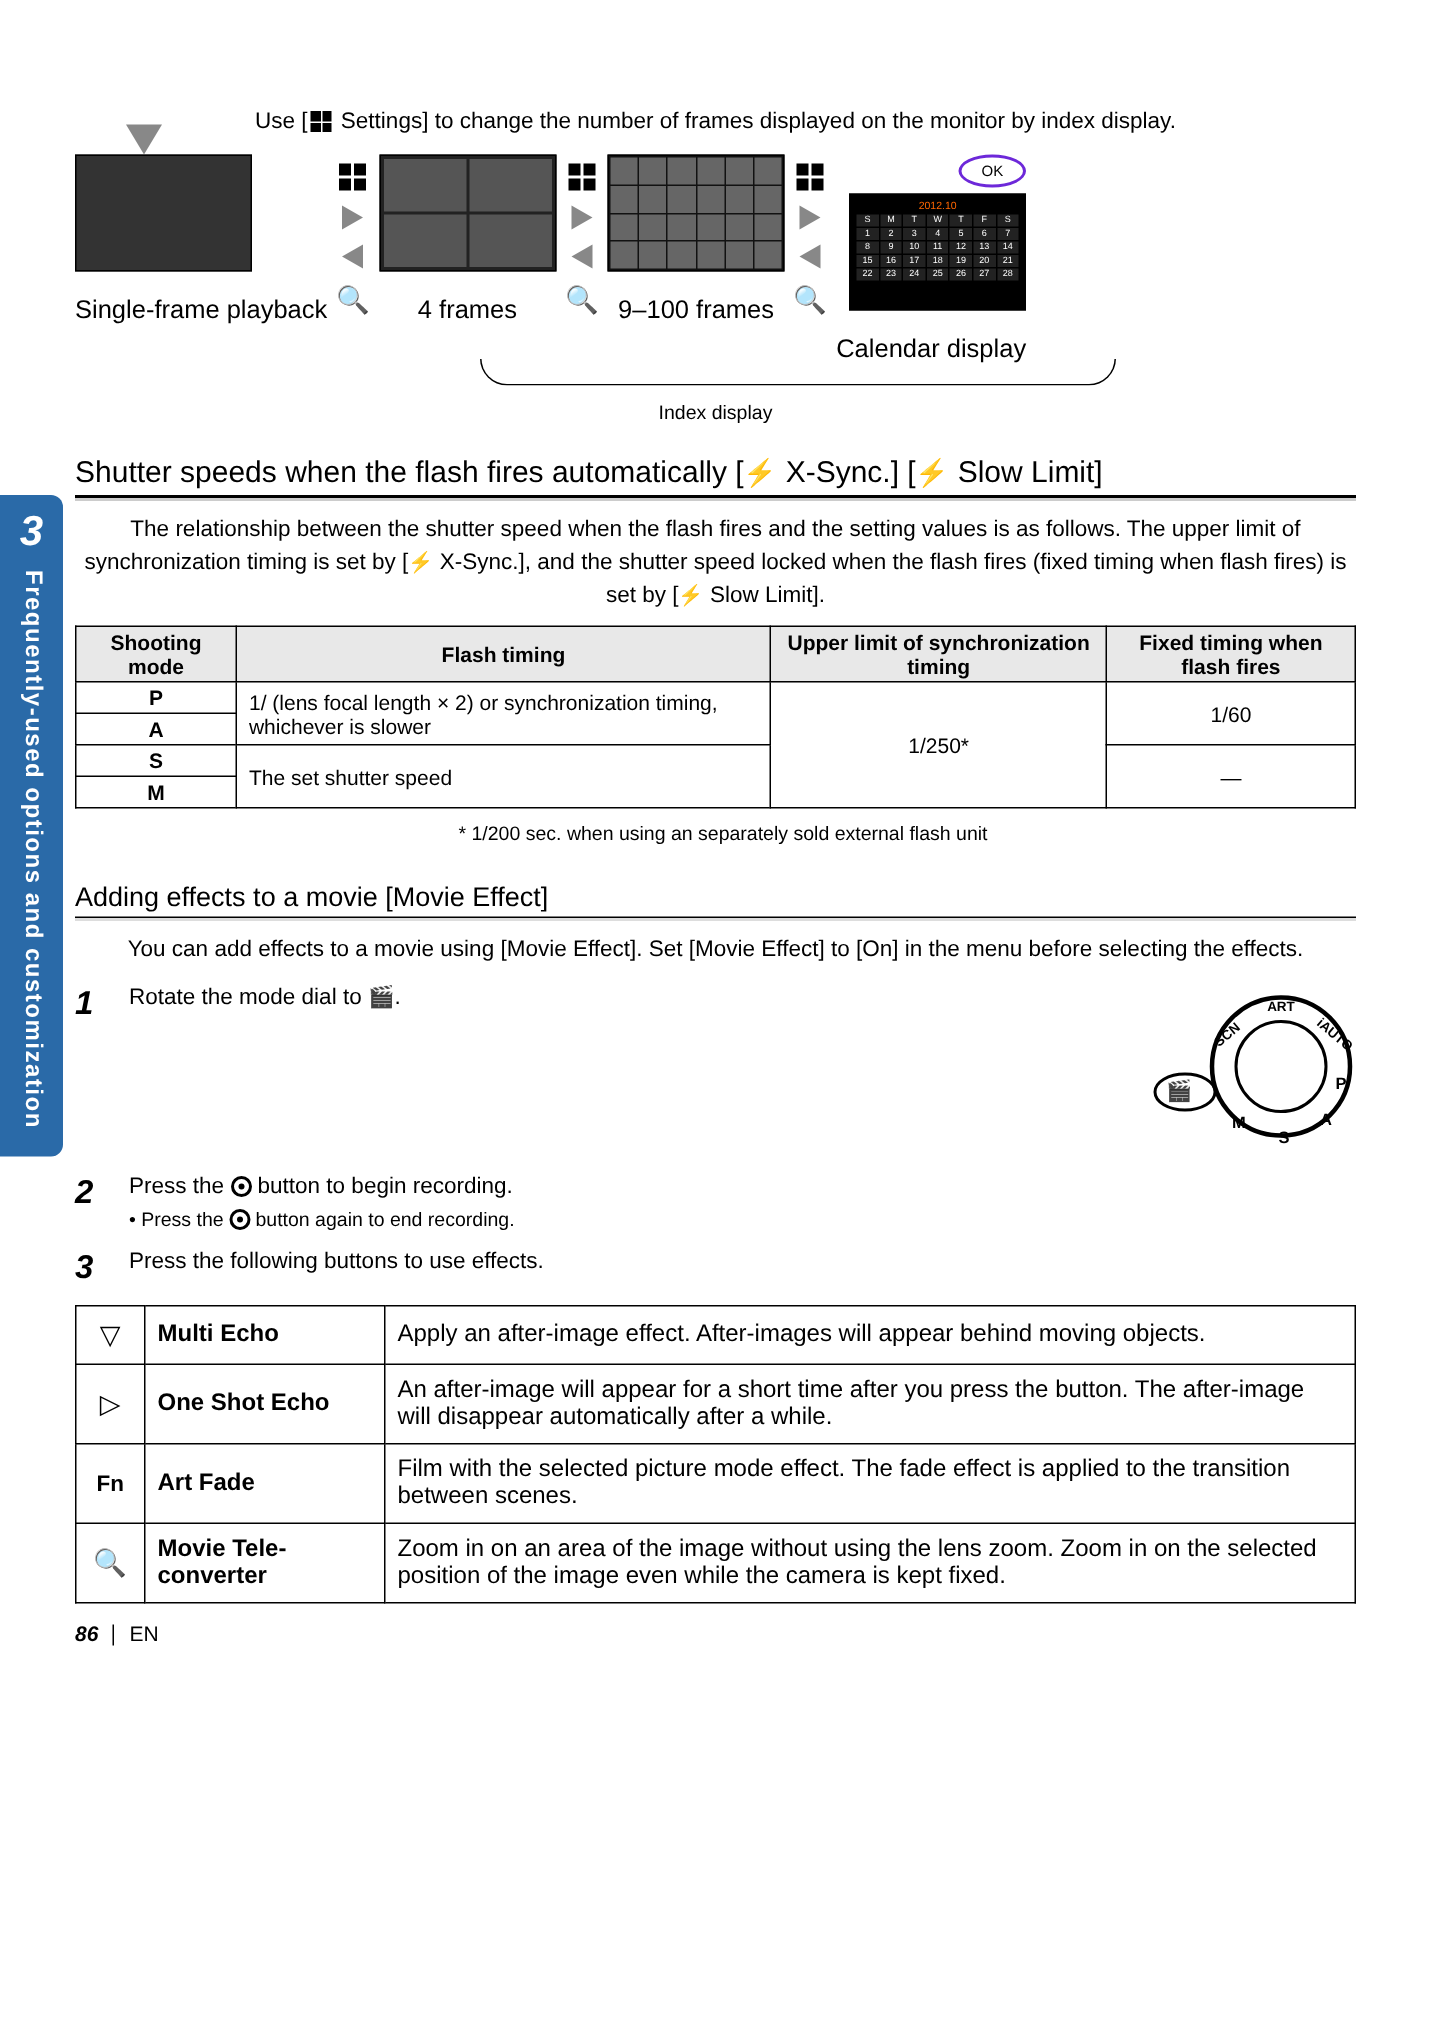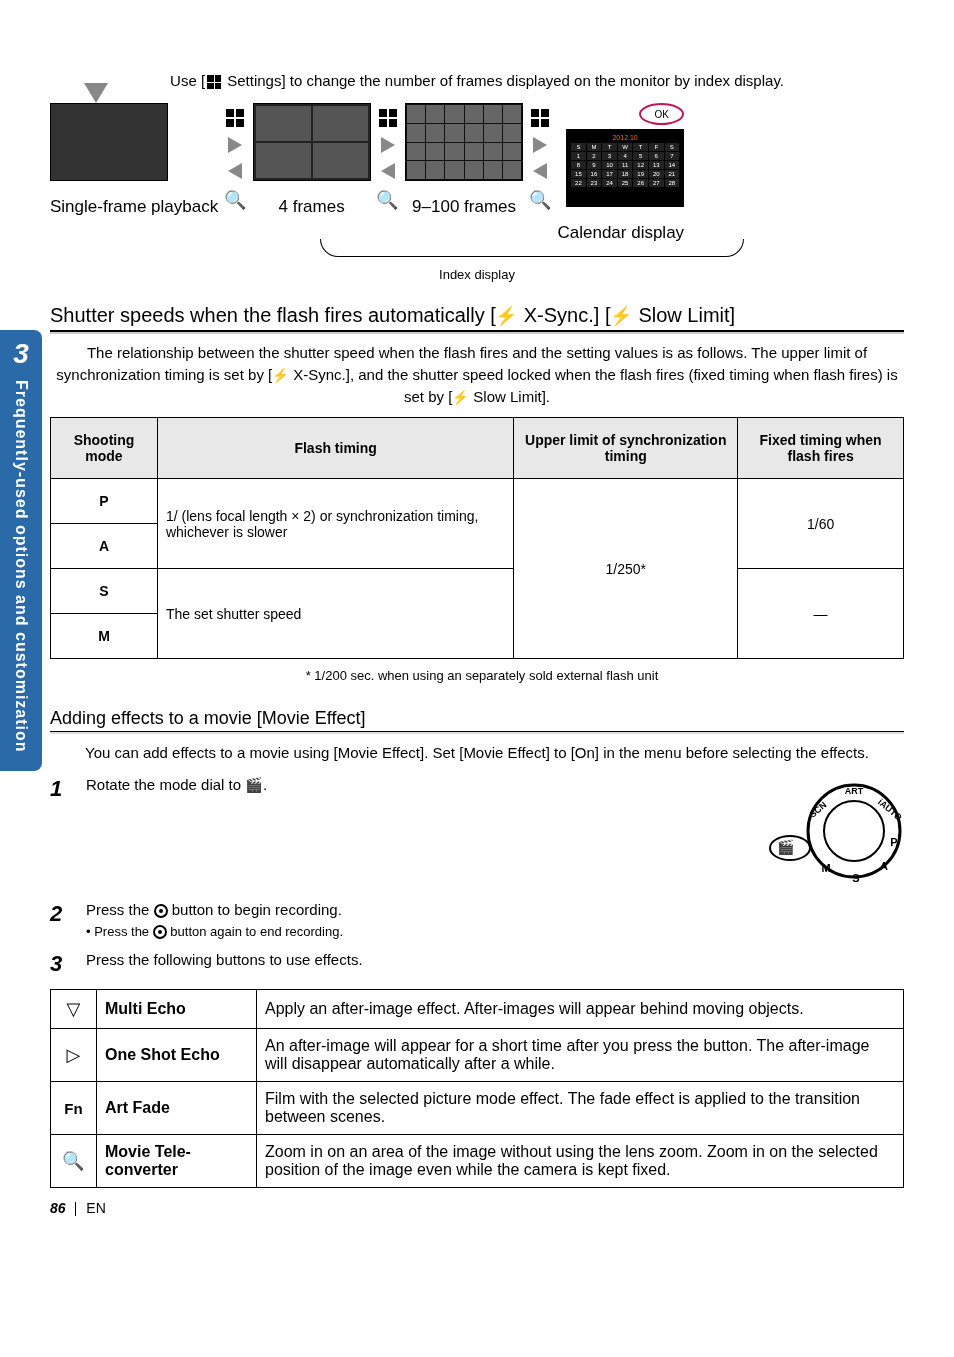--- a/index.html
+++ b/index.html
@@ -36,21 +36,21 @@
   .calhead { color:#f60; font-size:7px; text-align:center; margin-bottom:2px;}
   .calgrid { display:grid; grid-template-columns:repeat(7,1fr); gap:1px;}
   .calgrid > div { background:#222; text-align:center; font-size:6px; padding:1px;}
   .arrow-col { display:flex; flex-direction:column; align-items:center; gap:10px; padding-top:6px;}
   .icon-grid { display:grid; grid-template-columns:1fr 1fr; grid-template-rows:1fr 1fr; width:18px; height:18px; gap:2px;}
   .icon-grid div { background:#000;}
   .arrow-r { width:0; height:0; border-top:8px solid transparent; border-bottom:8px solid transparent; border-left:14px solid #888;}
   .arrow-l { width:0; height:0; border-top:8px solid transparent; border-bottom:8px solid transparent; border-right:14px solid #888;}
   .mag { font-size:18px;}
   .label-sm { font-size:17px; text-align:center; margin-top:16px;}
-  .ok-circle { width:45px; height:22px; border:2px solid #be185d; border-radius:50%; font-size:10px; display:flex; align-items:center; justify-content:center; margin-left:auto; margin-bottom:4px;}
+  .ok-circle { width:45px; height:22px; border:2px solid #6d28d9; border-radius:50%; font-size:10px; display:flex; align-items:center; justify-content:center; margin-left:auto; margin-bottom:4px;}
   .lastcol { display:flex; flex-direction:column; align-items:flex-end;}
   .big-arrow { position:absolute; top:-20px; left:34px; width:0; height:0; border-left:12px solid transparent; border-right:12px solid transparent; border-top:20px solid #888;}
   .brace { height: 26px; margin-top:-8px; }
   .brace-line { border:1px solid #000; border-top:none; border-radius:0 0 20px 20px; height:18px; margin:0 160px 0 270px;}
   .index-label { text-align:center; font-size:13px; margin-top:2px; }
 
   
   .sidetab {
     position: absolute;
     left: 0;
@@ -84,21 +84,21 @@
     font-size: 18px;
     font-weight: normal;
     border-bottom: 1px solid #000;
     padding-bottom: 2px;
     margin: 22px 0 10px;
     box-shadow: 0 2px 0 #ddd;
   }
   p { line-height: 1.45; margin-bottom: 10px; text-align: center;}
 
   table.t1 { width:100%; border-collapse: collapse; margin: 8px 0;}
-  table.t1 th, table.t1 td { border:1px solid #000; padding:14px 8px; font-size:14px;}
+  table.t1 th, table.t1 td { border:1px solid #000; padding:2px 8px; font-size:14px;}
   table.t1 th { background:#e8e8e8; text-align:center;}
   table.t1 td.center { text-align:center;}
   .footnote { font-size:13px; margin:6px 0 0 10px;}
 
   .steps { list-style:none; margin:10px 0;}
   .steps li { display:flex; gap:14px; margin:12px 0; align-items:flex-start;}
   .stepnum { font-weight:bold; font-style:italic; font-size:22px; width:22px; flex-shrink:0;}
   .steptext { flex:1;}
   .bullet { font-size:13px; margin-top:6px;}
   .bullet::before { content:"• "; }

